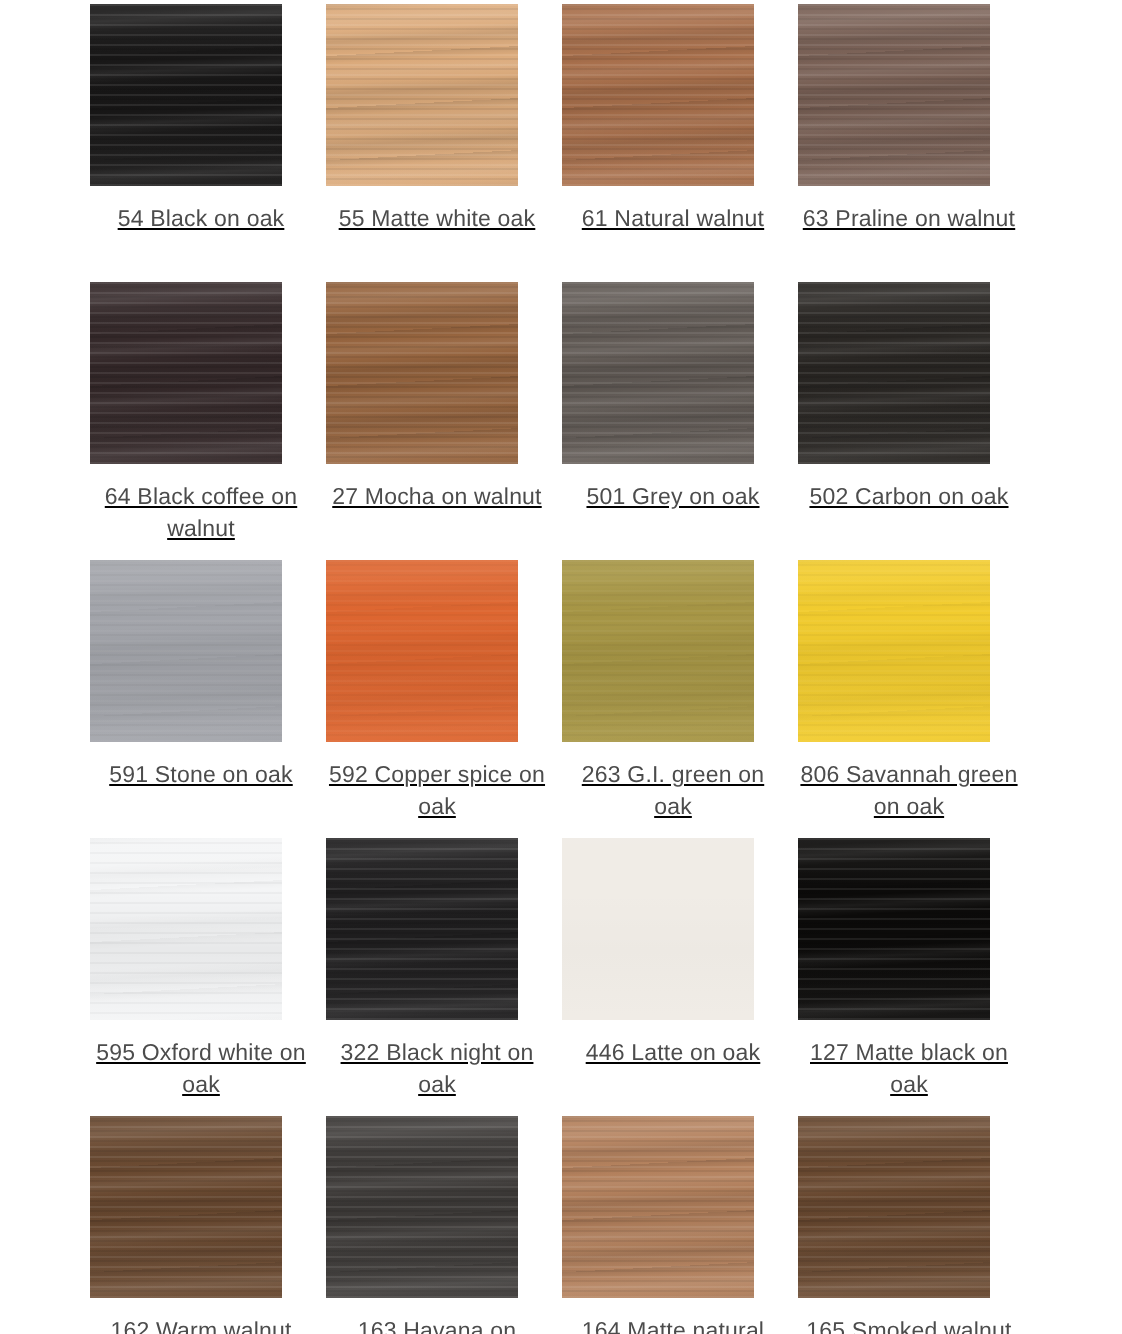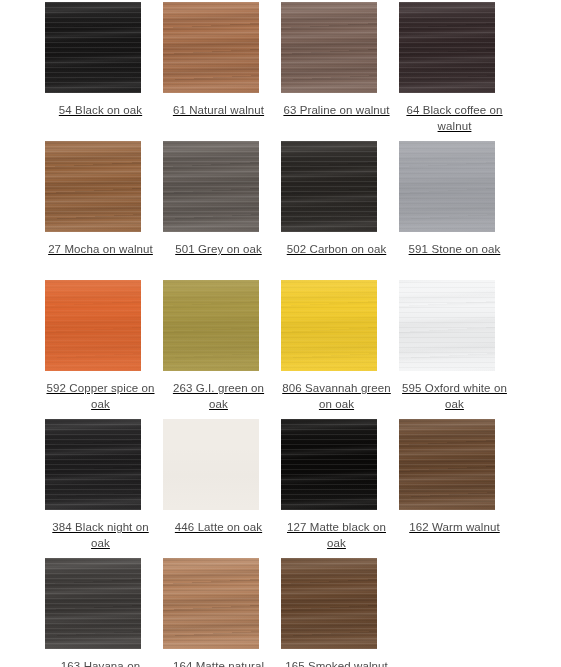--- a/index.html
+++ b/index.html
@@ -104,20 +104,28 @@
 <div id="swatch-grid">
     <div class="swatch-cell">
       <div class="swatch-chip" style="background-color: rgb(25, 24, 24);">
         <span class="grain-band"></span>
         <span class="grain-fine"></span>
         <span class="grain-sheen"></span>
       </div>
       <div class="swatch-label">54 Black on oak</div>
     </div>
     <div class="swatch-cell">
+      <div class="swatch-chip" style="background-color: rgb(220, 171, 124);">
+        <span class="grain-band"></span>
+        <span class="grain-fine"></span>
+        <span class="grain-sheen"></span>
+      </div>
+      <div class="swatch-label">55 Matte white oak</div>
+    </div>
+    <div class="swatch-cell">
       <div class="swatch-chip" style="background-color: rgb(169, 112, 76);">
         <span class="grain-band"></span>
         <span class="grain-fine"></span>
         <span class="grain-sheen"></span>
       </div>
       <div class="swatch-label">61 Natural walnut</div>
     </div>
     <div class="swatch-cell">
       <div class="swatch-chip" style="background-color: rgb(123, 98, 87);">
         <span class="grain-band"></span>
@@ -197,21 +205,21 @@
         <span class="grain-sheen"></span>
       </div>
       <div class="swatch-label">595 Oxford white on oak</div>
     </div>
     <div class="swatch-cell">
       <div class="swatch-chip" style="background-color: rgb(32, 31, 32);">
         <span class="grain-band"></span>
         <span class="grain-fine"></span>
         <span class="grain-sheen"></span>
       </div>
-      <div class="swatch-label">384 Black night on oak</div>
+      <div class="swatch-label">322 Black night on oak</div>
     </div>
     <div class="swatch-cell">
       <div class="swatch-chip none" style="background-color: rgb(240, 236, 230);">
         <span class="grain-band"></span>
         <span class="grain-fine"></span>
         <span class="grain-sheen"></span>
       </div>
       <div class="swatch-label">446 Latte on oak</div>
     </div>
     <div class="swatch-cell">

